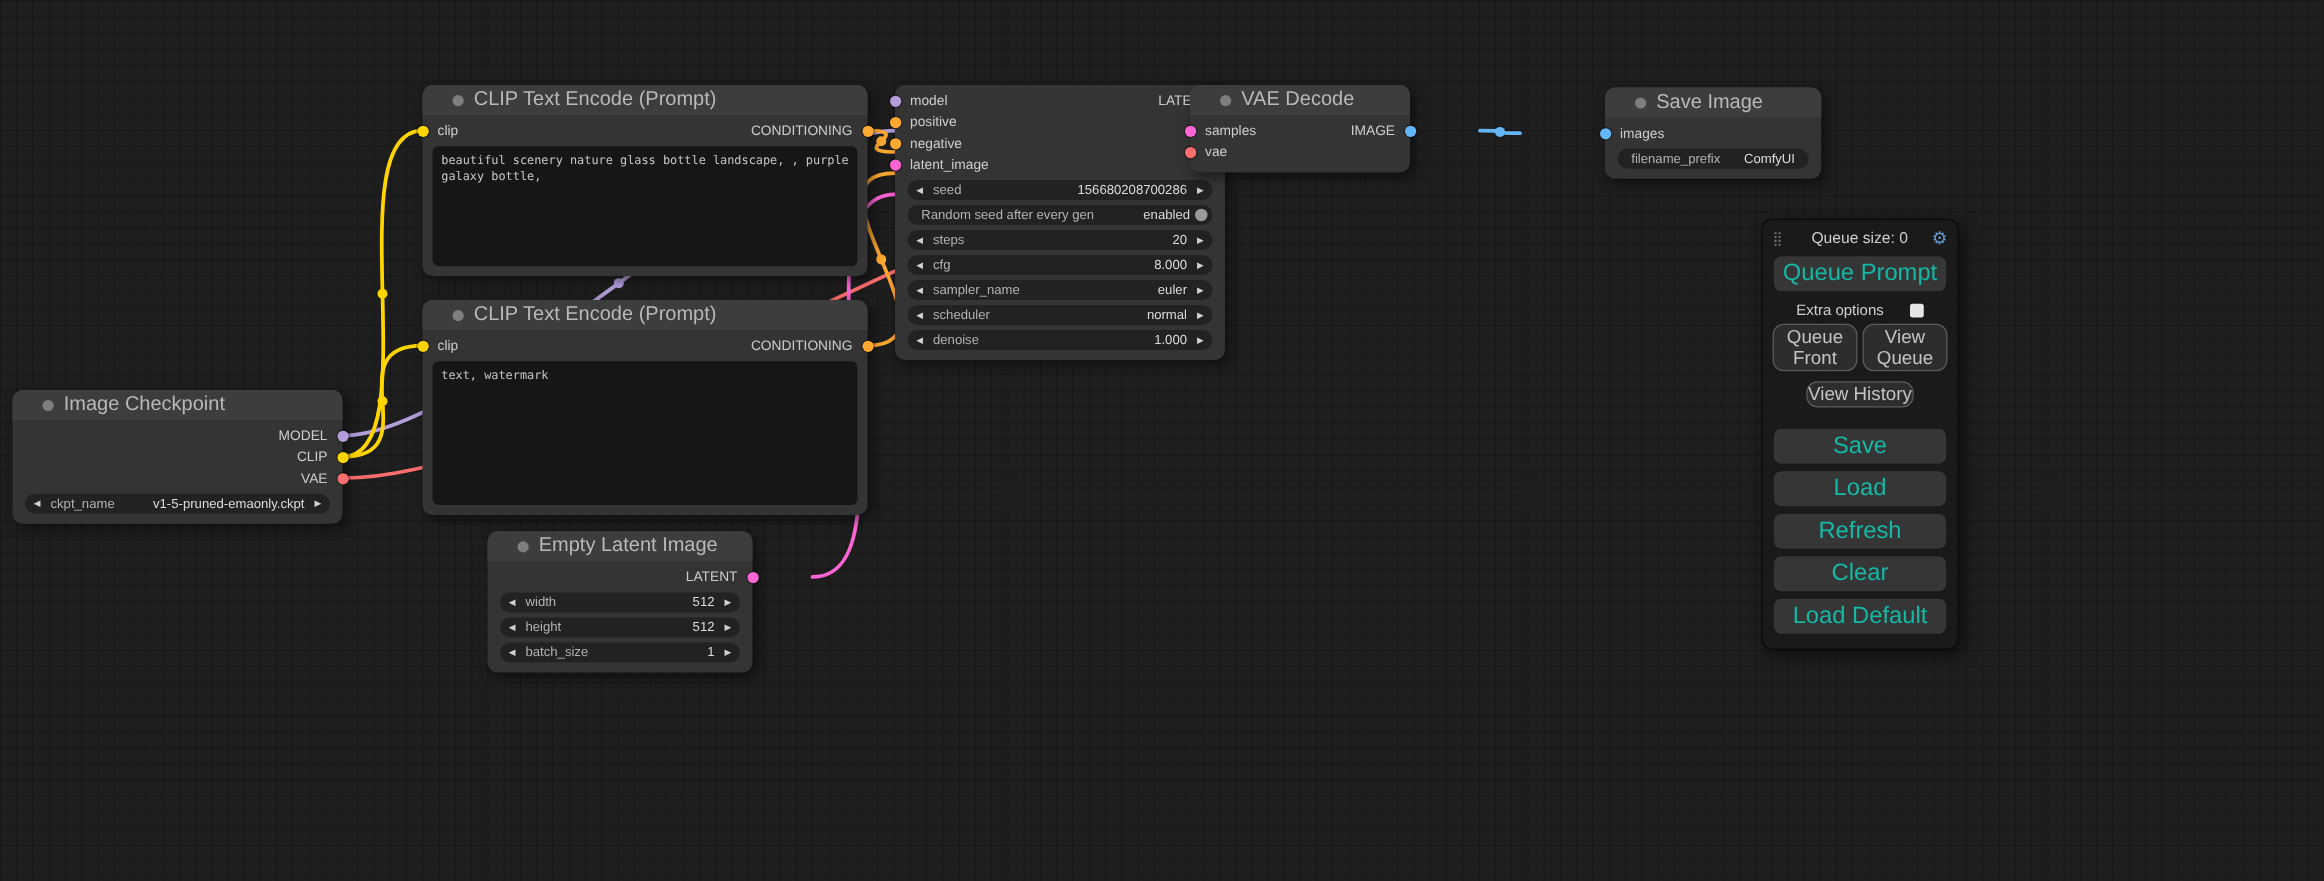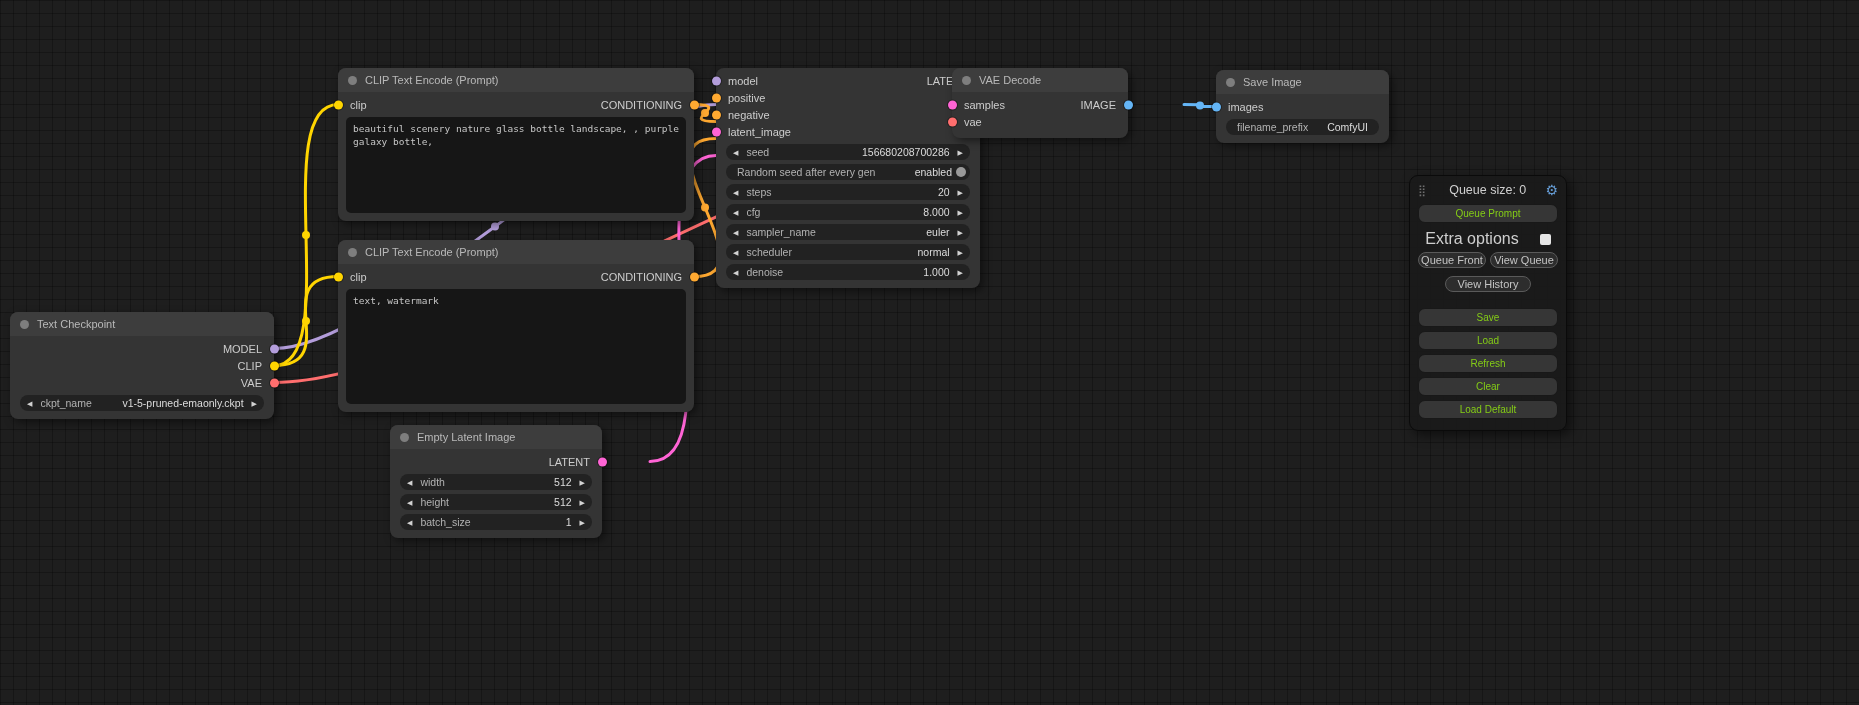--- a/index.html
+++ b/index.html
@@ -7,22 +7,22 @@
   .canvas{position:relative;width:1859px;height:705px;font-family:"Liberation Sans",sans-serif;
     background-color:#1e1e1e;
     background-image:linear-gradient(rgba(0,0,0,.25) 1px,transparent 1px),
                      linear-gradient(90deg,rgba(0,0,0,.25) 1px,transparent 1px);
     background-size:13px 13px;}
   svg.wires{position:absolute;left:0;top:0;z-index:1;pointer-events:none;}
   svg.wires path{fill:none;stroke-width:3;stroke-linecap:round;}
 
   .node{position:absolute;z-index:2;border-radius:8px;background:#343434;
     box-shadow:3px 3px 9px rgba(0,0,0,.5);color:#c8c8c8;}
-  .node-title{height:24px;display:flex;align-items:center;gap:8px;padding:0 10px;
-    background:#3d3d3d;border-radius:8px 8px 0 0;color:#b9b9b9;font-size:11px;white-space:nowrap;}
+  .node-title{height:24px;display:flex;align-items:center;gap:8px;padding:0 24px;
+    background:#3d3d3d;border-radius:8px 8px 0 0;color:#b9b9b9;font-size:16px;white-space:nowrap;}
   .title-dot{width:9px;height:9px;border-radius:50%;background:#7e7e7e;flex:0 0 auto;}
   .node-body{position:relative;padding:4px 0 8px;}
   .slot-row{position:relative;height:17px;display:flex;align-items:center;padding:0 12px;font-size:11px;color:#cdcdcd;}
   .slot-row.out{justify-content:flex-end;}
   .slot-dot{position:absolute;top:50%;width:9px;height:9px;border-radius:50%;transform:translateY(-50%);box-shadow:0 0 0 1px rgba(0,0,0,.35);}
   .slot-dot.in{left:-4.5px;}
   .slot-dot.outd{right:-4.5px;}
   .widget{height:16px;margin:4px 10px 0;background:#222;border-radius:9px;display:flex;align-items:center;
     padding:0 7px;font-size:10.5px;color:#c2c2c2;position:relative;white-space:nowrap;}
   .widget .arrow{font-size:7px;color:#d2d2d2;flex:0 0 auto;line-height:1;}
@@ -34,26 +34,26 @@
   .textarea{margin:4px 8px 0;background:#161616;border-radius:5px;padding:5px 7px;
     font-family:"DejaVu Sans Mono",monospace;font-size:9.5px;line-height:1.4;color:#c6c6c6;white-space:pre-wrap;overflow:hidden;}
 
   .menu{position:absolute;left:1409px;top:175px;width:158px;z-index:3;background:rgba(26,26,26,.96);
     border:1px solid #0a0a0a;border-radius:9px;padding:7px 8px 11px;display:flex;flex-direction:column;
     box-shadow:4px 4px 12px rgba(0,0,0,.55);}
   .menu-header{display:flex;align-items:center;color:#cfcfcf;font-size:12.5px;margin-bottom:7px;}
   .drag-dots{color:#6f6f6f;font-size:11px;margin-right:8px;cursor:grab;}
   .queue-size{flex:1;text-align:center;}
   .gear{color:#659bd3;font-size:14px;margin-left:4px;cursor:pointer;line-height:1;}
-  .btn{background:#363636;border:1px solid #181818;border-radius:7px;color:#84cc16;
-    font-size:10px;text-align:center;padding:3px 0;font-family:"Liberation Sans",sans-serif;cursor:pointer;width:100%;}
-  .extra-row{display:flex;align-items:center;justify-content:center;gap:21px;color:#cfcfcf;font-size:16px;margin:7px 0 4px;}
+  .btn{background:#363636;border:1px solid #181818;border-radius:7px;color:#14b8a6;
+    font-size:19px;text-align:center;padding:3px 0;font-family:"Liberation Sans",sans-serif;cursor:pointer;width:100%;}
+  .extra-row{display:flex;align-items:center;justify-content:center;gap:21px;color:#cfcfcf;font-size:12px;margin:7px 0 4px;}
   .checkbox{width:11px;height:11px;background:#e6e6e6;border-radius:2px;cursor:pointer;}
   .small-row{display:flex;gap:4px;margin-bottom:4px;}
-  .btn.small{font-size:11px;padding:1px 0;border-radius:9px;background:#2d2d2d;border:1px solid #5a5a5a;color:#c4c4c4;flex:1;}
+  .btn.small{font-size:15px;padding:1px 0;border-radius:9px;background:#2d2d2d;border:1px solid #5a5a5a;color:#c4c4c4;flex:1;}
   .btn.small.hist{flex:none;width:62%;margin:4px auto;display:block;}
   .stack{display:flex;flex-direction:column;gap:4px;margin-top:12px;}
 </style>
 </head>
 <body>
 
 <div class="canvas">
 
   <svg class="wires" width="1859" height="705">
     <path d="M274,348.5 C384,348.5 606,104.5 716,104.5" stroke="#B39DDB"></path>
@@ -72,21 +72,21 @@
     <circle cx="705" cy="113" r="4" fill="#FFA931"></circle>
     <circle cx="705" cy="207.5" r="4" fill="#FFA931"></circle>
     <circle cx="683" cy="308.5" r="4" fill="#FF64D5"></circle>
     <circle cx="994" cy="104.5" r="4" fill="#FF64D5"></circle>
     <circle cx="1200" cy="105.5" r="4" fill="#64B5F6"></circle>
   </svg>
 
   <div class="node" style="left:10px;top:312px;width:264px;">
     <div class="node-title">
       <span class="title-dot"></span>
-      <span>Text Checkpoint</span>
+      <span>Image Checkpoint</span>
     </div>
     <div class="node-body">
       <div class="slot-row out">
         <span>MODEL</span>
         <span class="slot-dot outd" style="background: rgb(179, 157, 219);"></span>
       </div>
       <div class="slot-row out">
         <span>CLIP</span>
         <span class="slot-dot outd" style="background: rgb(255, 213, 0);"></span>
       </div>
@@ -242,21 +242,21 @@
         <span style="margin-left:auto">IMAGE</span>
         <span class="slot-dot outd" style="background: rgb(100, 181, 246);"></span>
       </div>
       <div class="slot-row">
         <span class="slot-dot in" style="background: rgb(255, 110, 110);"></span>
         <span>vae</span>
       </div>
     </div>
   </div>
 
-  <div class="node" style="left:1216px;top:70px;width:173px;text-align:center;">
+  <div class="node" style="left:1284px;top:70px;width:173px;text-align:center;">
     <div class="node-title">
       <span class="title-dot"></span>
       <span>Save Image</span>
     </div>
     <div class="node-body">
       <div class="slot-row">
         <span class="slot-dot in" style="background: rgb(100, 181, 246);"></span>
         <span>images</span>
       </div>
       <div class="widget noarrow">

